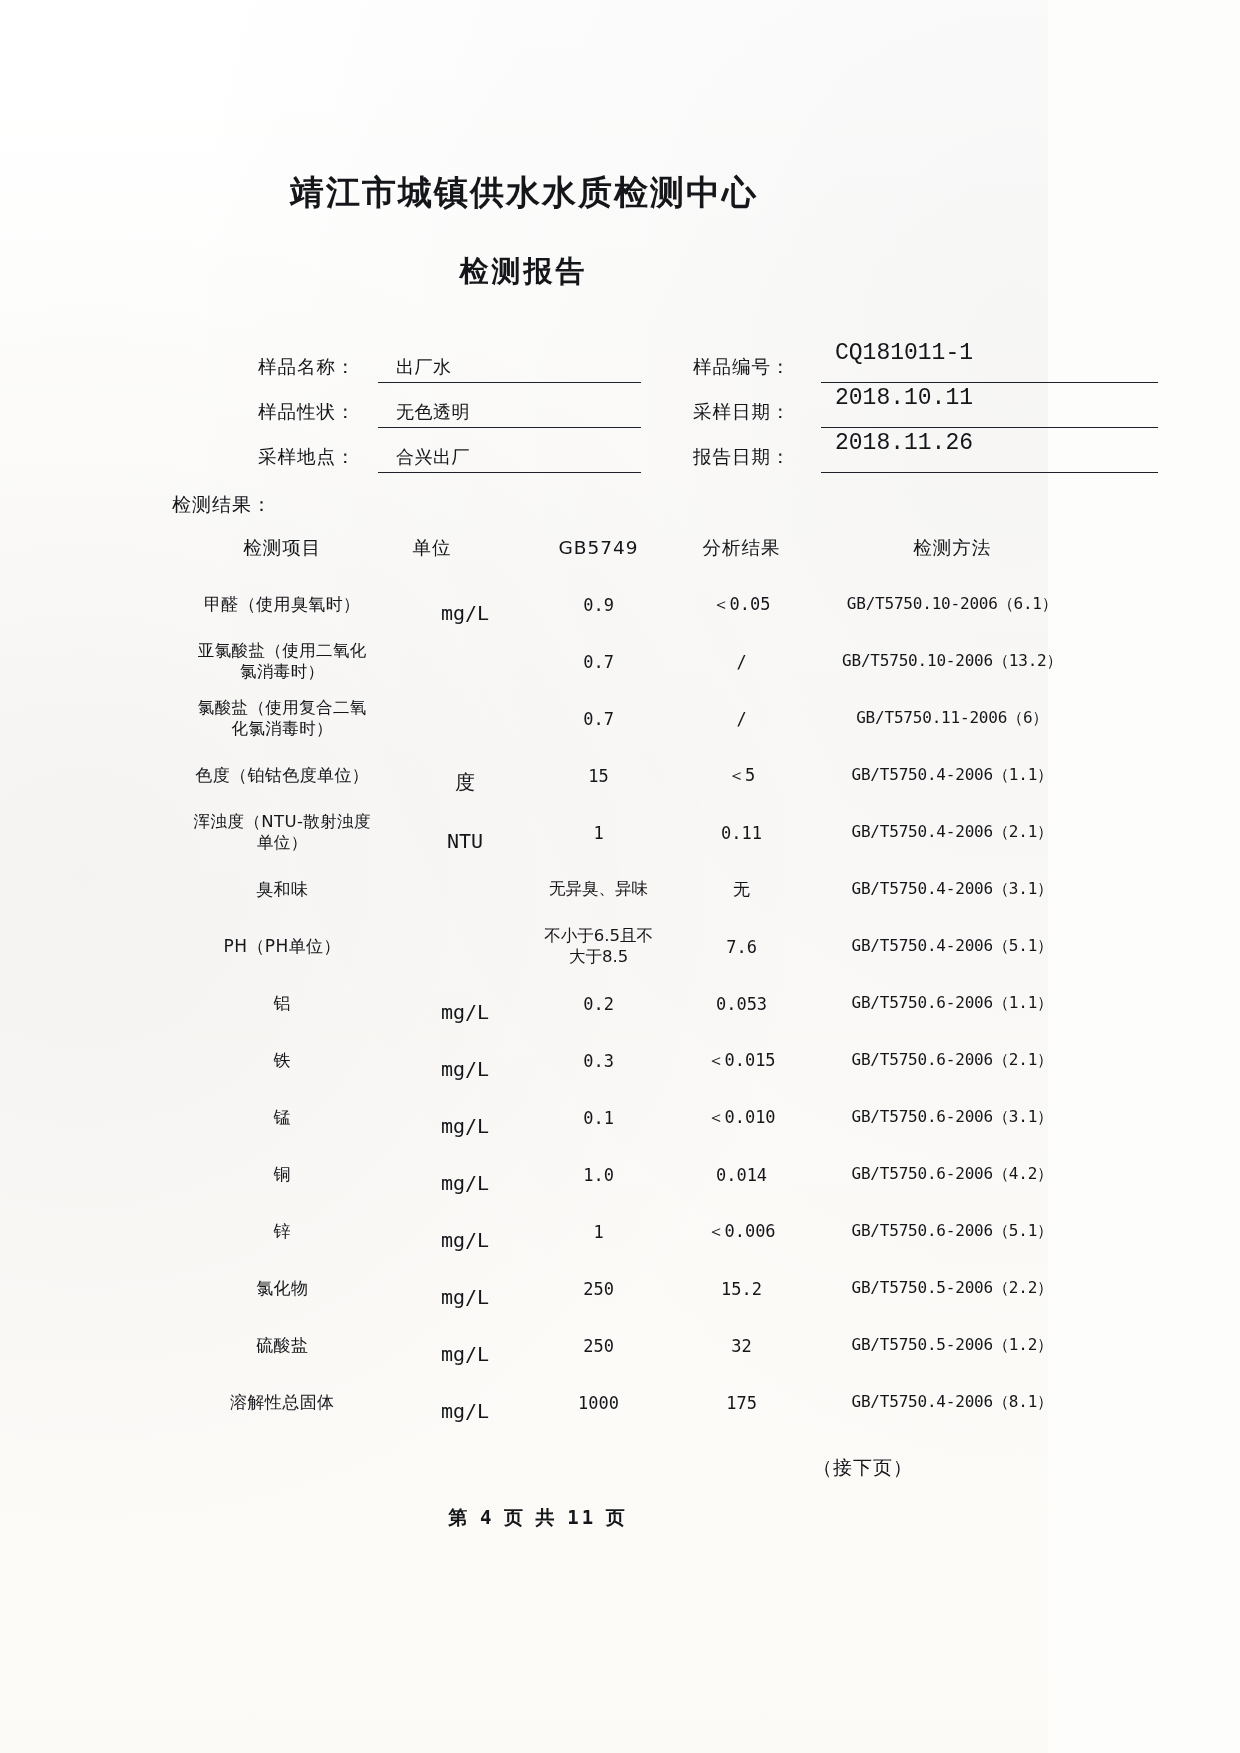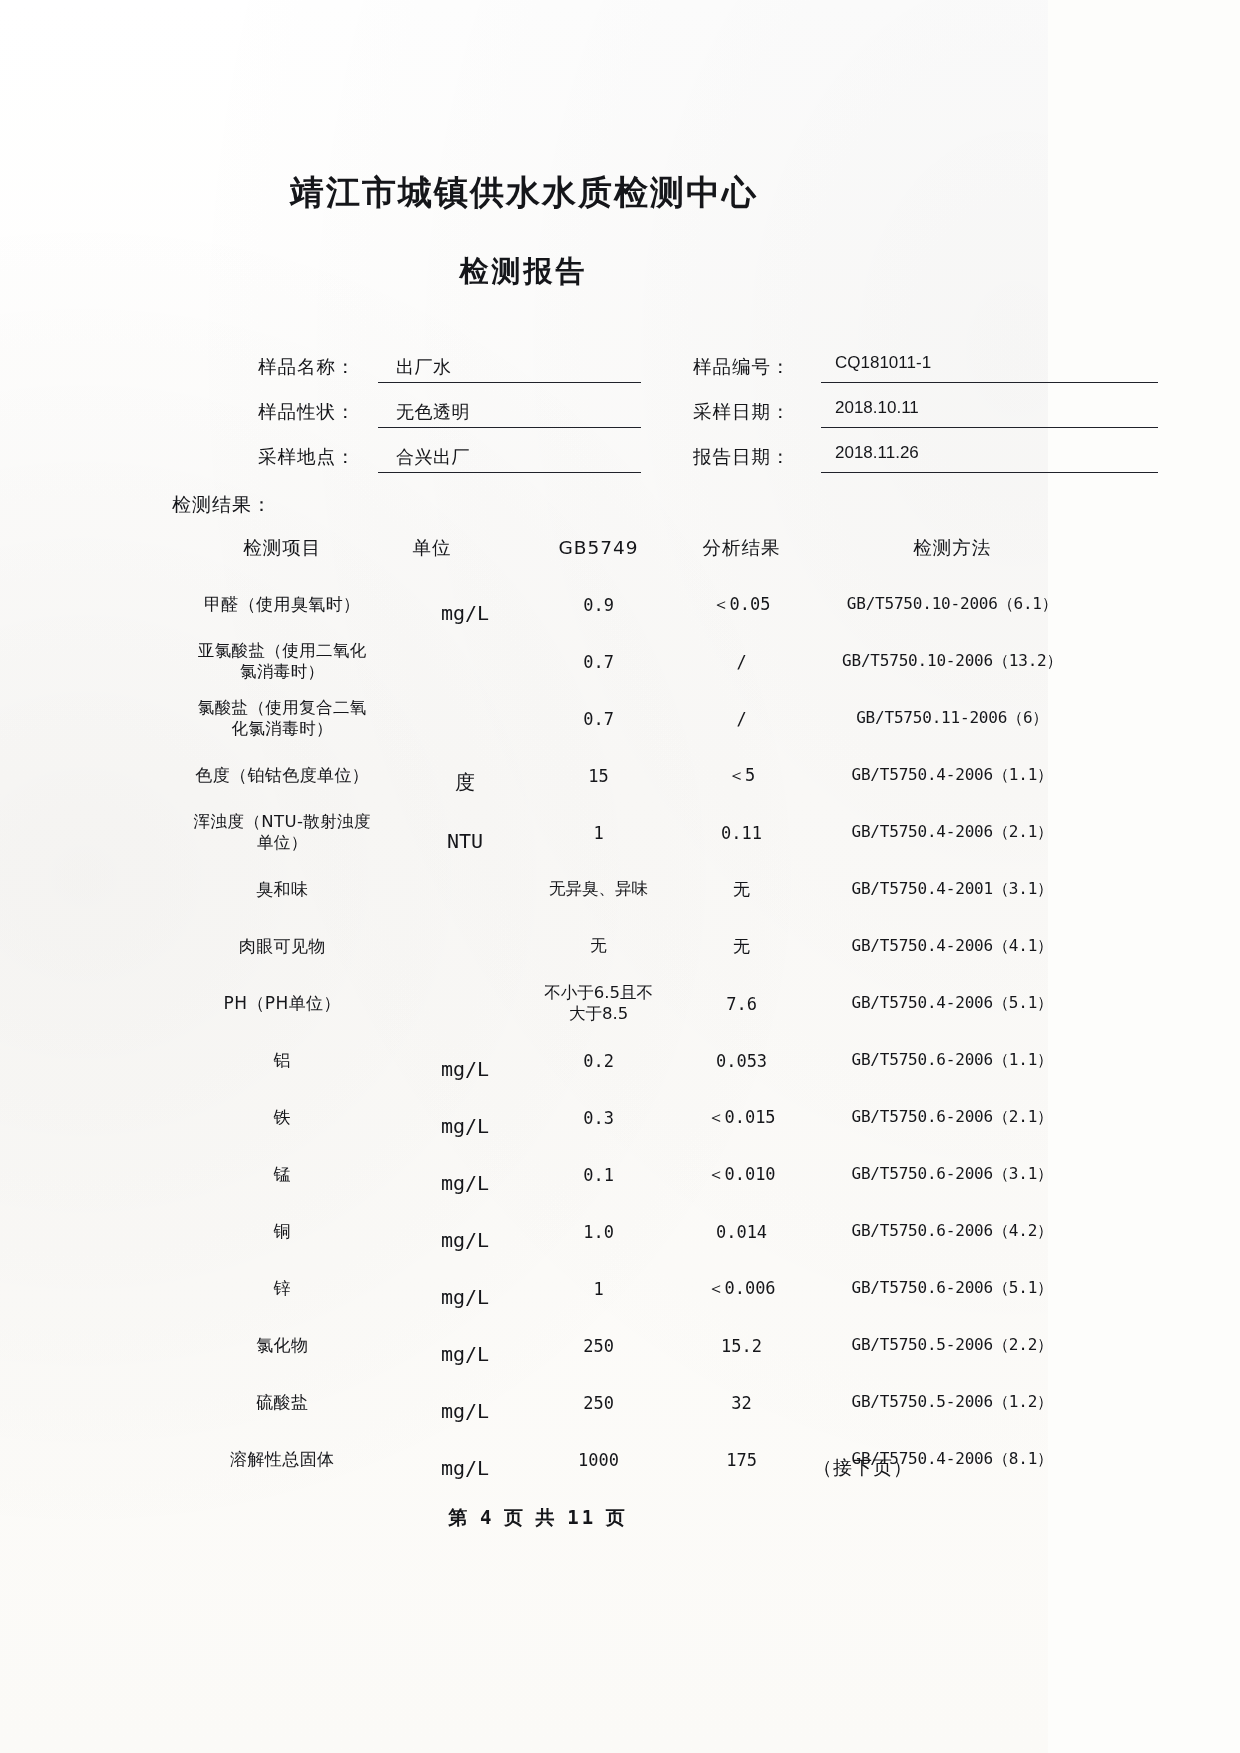--- a/index.html
+++ b/index.html
@@ -86,24 +86,24 @@
     flex: 0 0 128px;
     text-align: left;
     padding-left: 52px;
     padding-bottom: 4px;
     font-size: 18.5px;
     letter-spacing: 1px;
   }
   .meta-val2 {
     flex: 1 1 auto;
     border-bottom: 1.3px solid #20222a;
-    padding-bottom: 5px;
+    padding-bottom: 16px;
     padding-left: 14px;
-    font-size: 17px;
-    font-family: Liberation Sans, sans-serif;
+    font-size: 23px;
+    font-family: Liberation Mono, monospace;
     letter-spacing: 0px;
     min-height: 24px;
   }
 
   .results-label {
     position: absolute;
     top: 492px;
     left: 172px;
     font-size: 19px;
     letter-spacing: 1px;
@@ -305,32 +305,21 @@
           </tr>
           <tr>
             <td class="c-item">
               <div>臭和味</div>
             </td>
             <td class="c-unit"></td>
             <td class="c-gb cn">
               <div>无异臭、异味</div>
             </td>
             <td class="c-res cn">无</td>
-            <td class="c-method nowrap">GB/T5750.4-2001（3.1）</td>
-          </tr>
-          <tr>
-            <td class="c-item">
-              <div>肉眼可见物</div>
-            </td>
-            <td class="c-unit"></td>
-            <td class="c-gb cn">
-              <div>无</div>
-            </td>
-            <td class="c-res cn">无</td>
-            <td class="c-method nowrap">GB/T5750.4-2006（4.1）</td>
+            <td class="c-method nowrap">GB/T5750.4-2006（3.1）</td>
           </tr>
           <tr>
             <td class="c-item">
               <div>PH（PH单位）</div>
             </td>
             <td class="c-unit"></td>
             <td class="c-gb cn">
               <div>不小于6.5且不</div>
               <div>大于8.5</div>
             </td>

